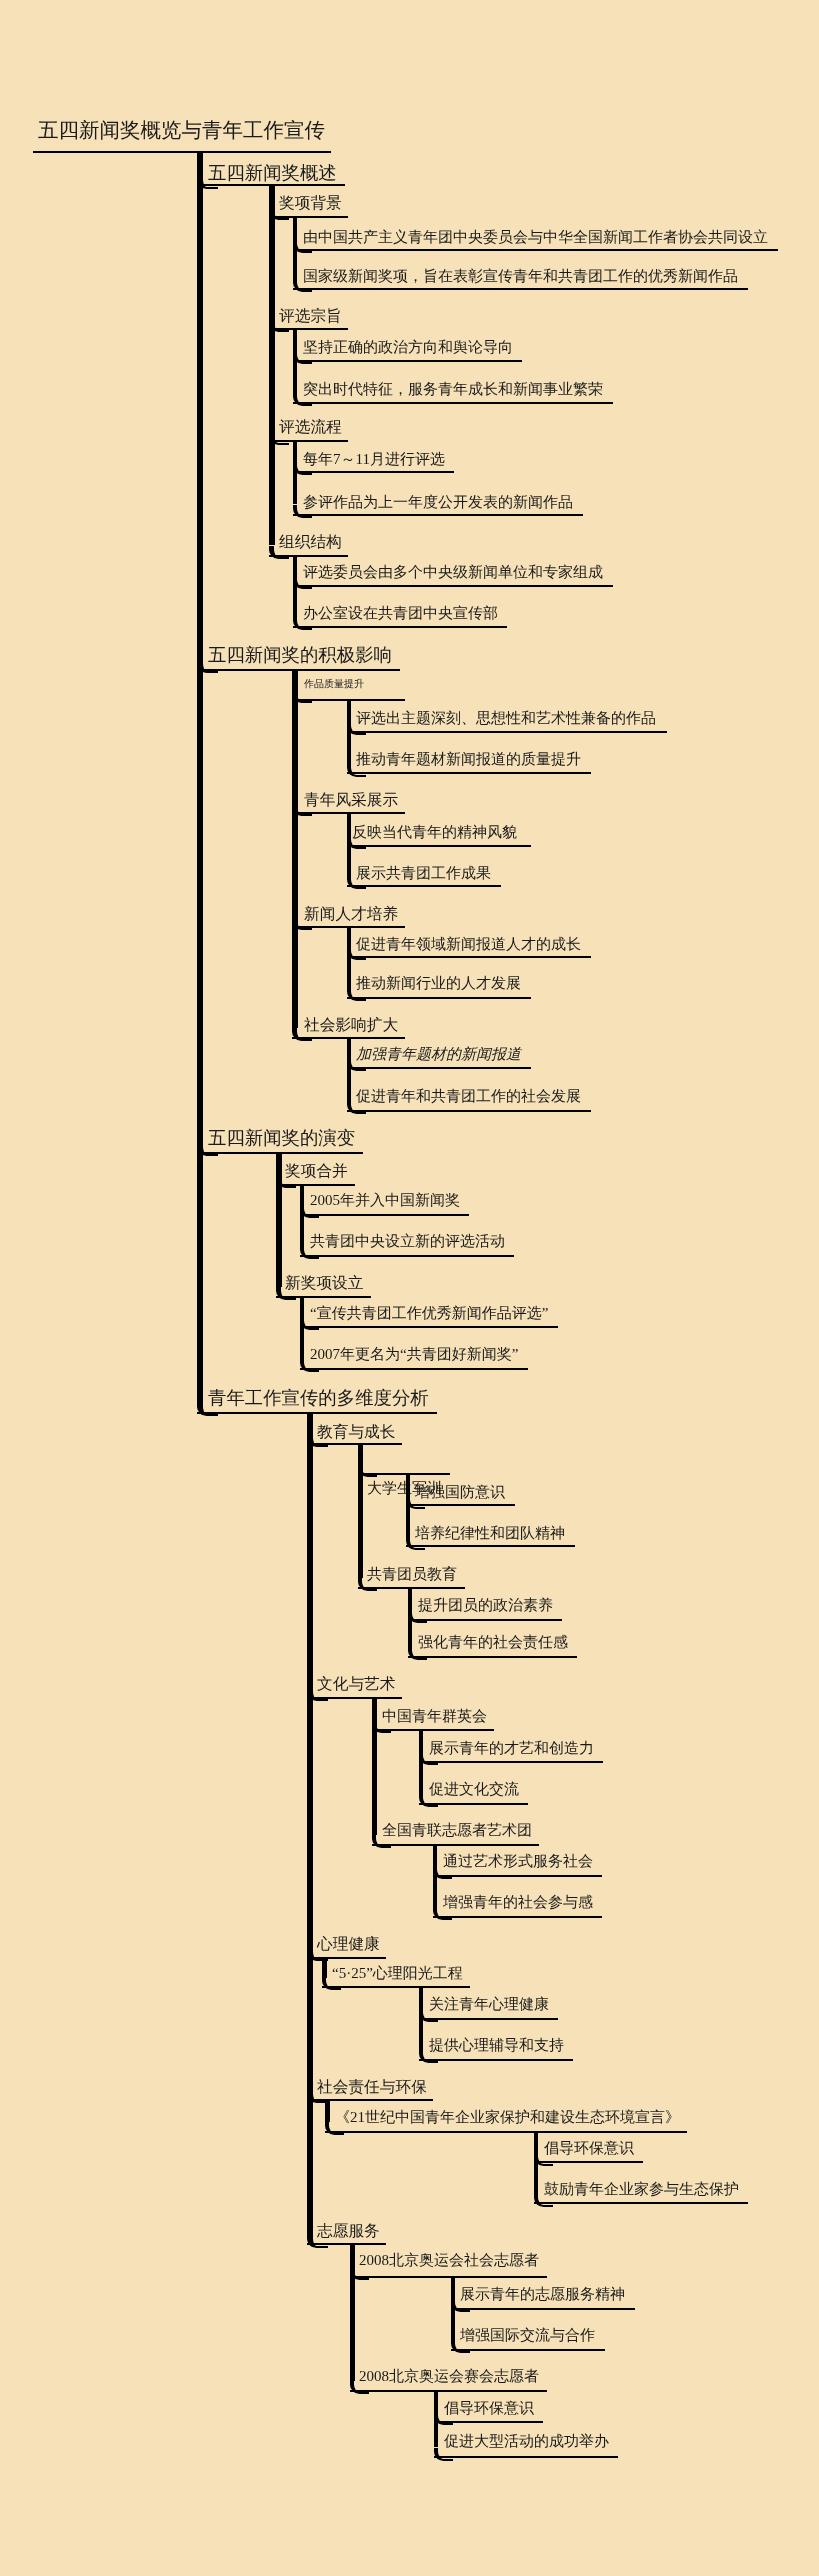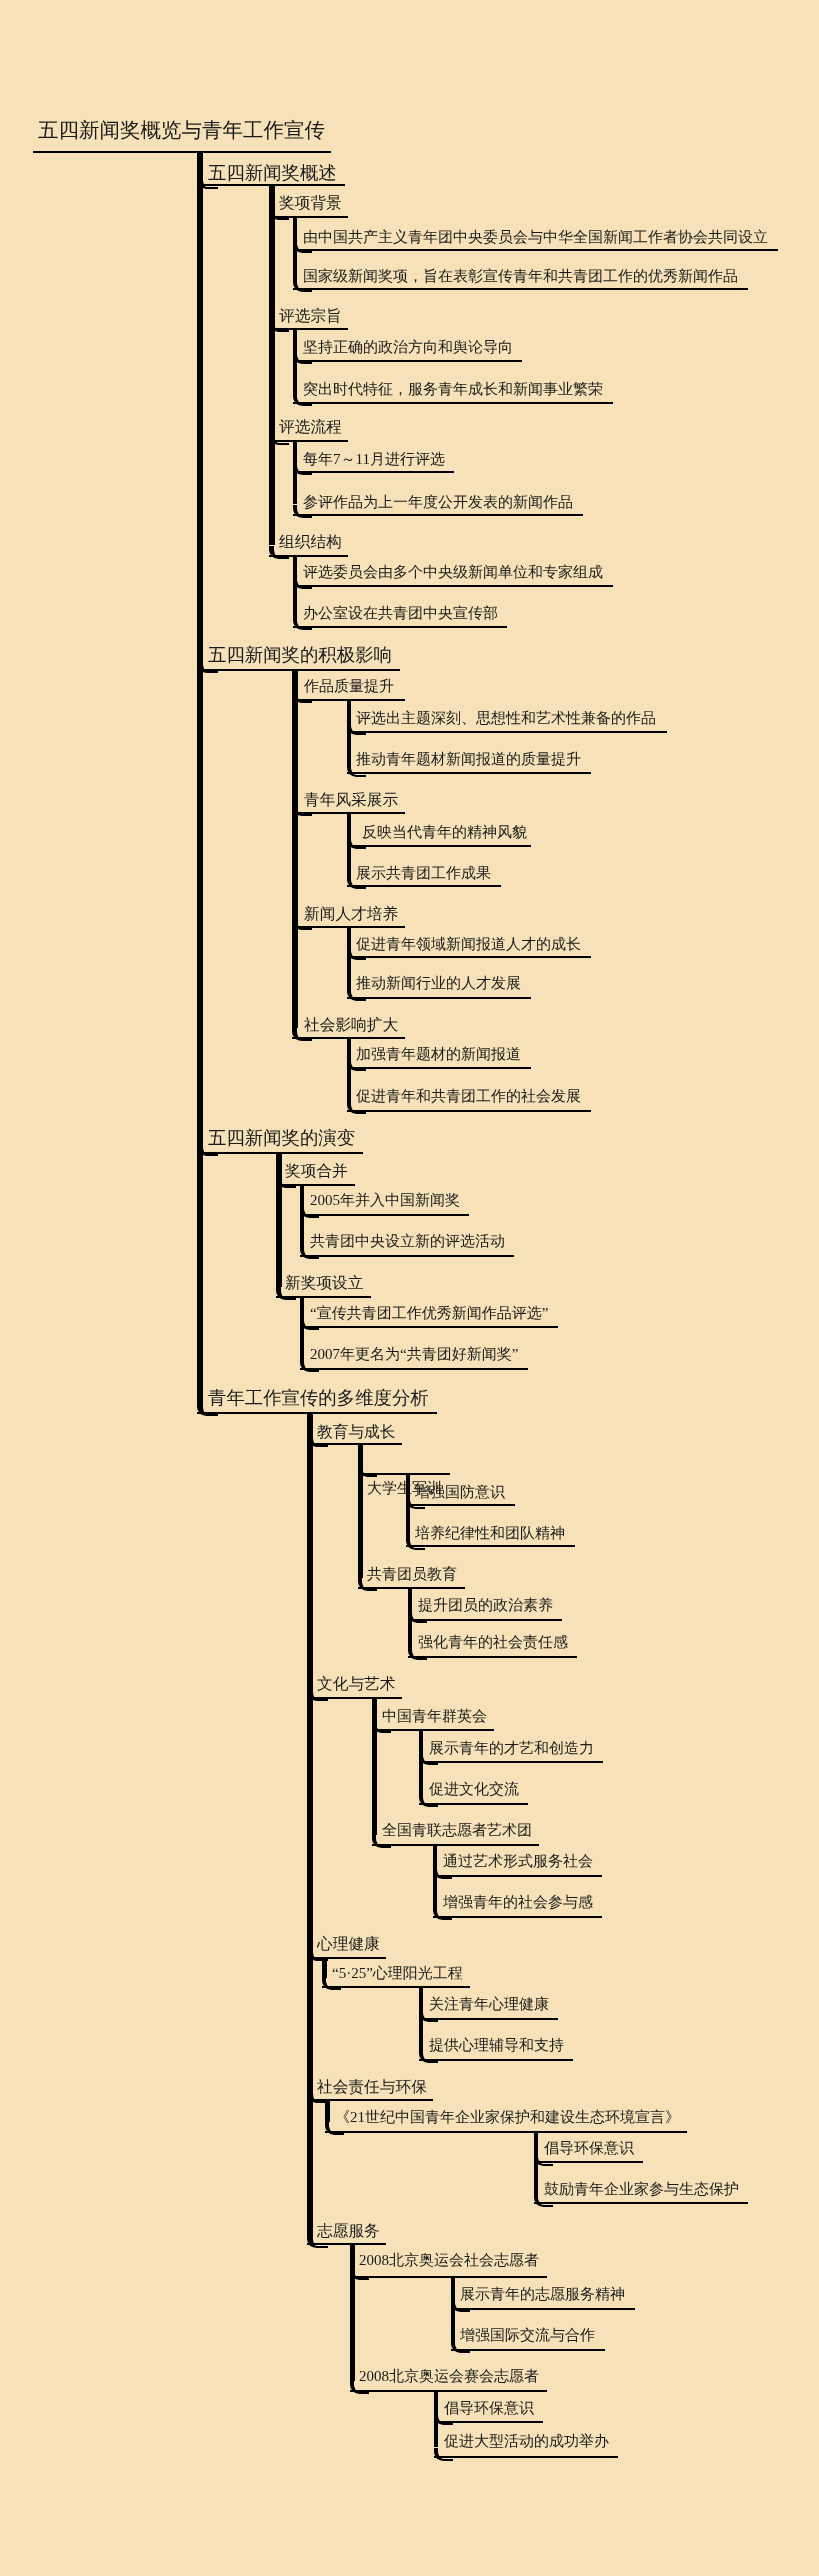--- a/index.html
+++ b/index.html
@@ -45,31 +45,31 @@
     <div class="node-label" style="left: 279px; top: 307px; font-size: 15.7px;">评选宗旨</div>
     <div class="node-label" style="left: 303px; top: 339px; font-size: 15px;">坚持正确的政治方向和舆论导向</div>
     <div class="node-label" style="left: 303px; top: 381px; font-size: 15px;">突出时代特征，服务青年成长和新闻事业繁荣</div>
     <div class="node-label" style="left: 279px; top: 418px; font-size: 15.7px;">评选流程</div>
     <div class="node-label" style="left: 303px; top: 451px; font-size: 15px;">每年7～11月进行评选</div>
     <div class="node-label" style="left: 303px; top: 494px; font-size: 15px; text-align: right;">参评作品为上一年度公开发表的新闻作品</div>
     <div class="node-label" style="left: 279px; top: 533px; font-size: 15.7px;">组织结构</div>
     <div class="node-label" style="left: 303px; top: 564px; font-size: 15px;">评选委员会由多个中央级新闻单位和专家组成</div>
     <div class="node-label" style="left: 303px; top: 605px; font-size: 15px;">办公室设在共青团中央宣传部</div>
     <div class="node-label" style="left: 208px; top: 645px; font-size: 18.4px;">五四新闻奖的积极影响</div>
-    <div class="node-label" style="left: 304px; top: 678px; font-size: 15px;">作品质量提升</div>
+    <div class="node-label" style="left: 304px; top: 678px; font-size: 10px;">作品质量提升</div>
     <div class="node-label" style="left: 356px; top: 710px; font-size: 15px;">评选出主题深刻、思想性和艺术性兼备的作品</div>
     <div class="node-label" style="left: 356px; top: 751px; font-size: 15px;">推动青年题材新闻报道的质量提升</div>
     <div class="node-label" style="left: 304px; top: 791px; font-size: 15.7px;">青年风采展示</div>
-    <div class="node-label" style="left: 362px; top: 824px; font-size: 15px;">反映当代青年的精神风貌</div>
+    <div class="node-label" style="left: 352px; top: 824px; font-size: 15px;">反映当代青年的精神风貌</div>
     <div class="node-label" style="left: 356px; top: 865px; font-size: 15px;">展示共青团工作成果</div>
     <div class="node-label" style="left: 304px; top: 905px; font-size: 15.7px;">新闻人才培养</div>
     <div class="node-label" style="left: 356px; top: 936px; font-size: 15px;">促进青年领域新闻报道人才的成长</div>
     <div class="node-label" style="left: 356px; top: 975px; font-size: 15px;">推动新闻行业的人才发展</div>
     <div class="node-label" style="left: 304px; top: 1016px; font-size: 15.7px;">社会影响扩大</div>
-    <div class="node-label" style="left: 356px; top: 1046px; font-size: 15px;">加强青年题材的新闻报道</div>
+    <div class="node-label" style="left: 356px; top: 1046px; font-size: 15px; font-style: italic;">加强青年题材的新闻报道</div>
     <div class="node-label" style="left: 356px; top: 1088px; font-size: 15px;">促进青年和共青团工作的社会发展</div>
     <div class="node-label" style="left: 208px; top: 1128px; font-size: 18.4px;">五四新闻奖的演变</div>
     <div class="node-label" style="left: 285px; top: 1162px; font-size: 15.7px;">奖项合并</div>
     <div class="node-label" style="left: 310px; top: 1192px; font-size: 15px;">2005年并入中国新闻奖</div>
     <div class="node-label" style="left: 310px; top: 1233px; font-size: 15px;">共青团中央设立新的评选活动</div>
     <div class="node-label" style="left: 285px; top: 1274px; font-size: 15.7px;">新奖项设立</div>
     <div class="node-label" style="left: 310px; top: 1305px; font-size: 15px;">“宣传共青团工作优秀新闻作品评选”</div>
     <div class="node-label" style="left: 310px; top: 1346px; font-size: 15px;">2007年更名为“共青团好新闻奖”</div>
     <div class="node-label" style="left: 208px; top: 1388px; font-size: 18.4px;">青年工作宣传的多维度分析</div>
     <div class="node-label" style="left: 317px; top: 1423px; font-size: 15.7px;">教育与成长</div>

